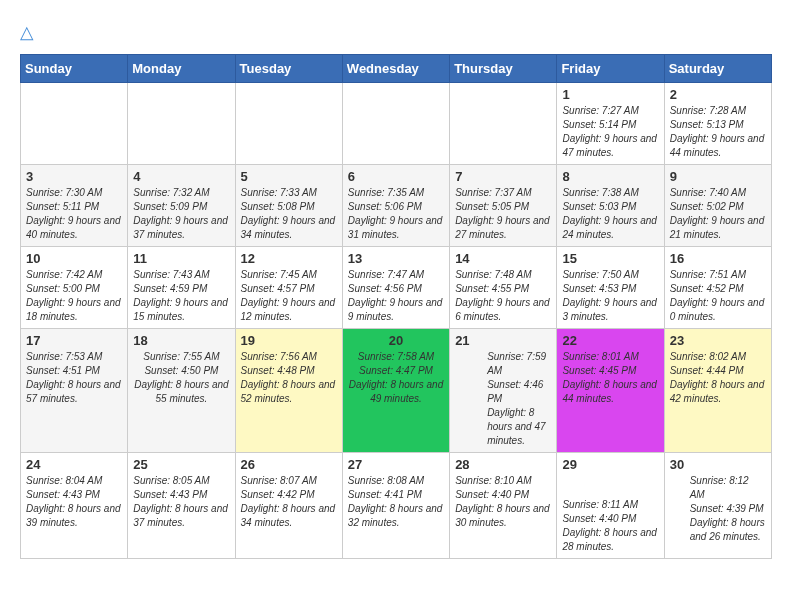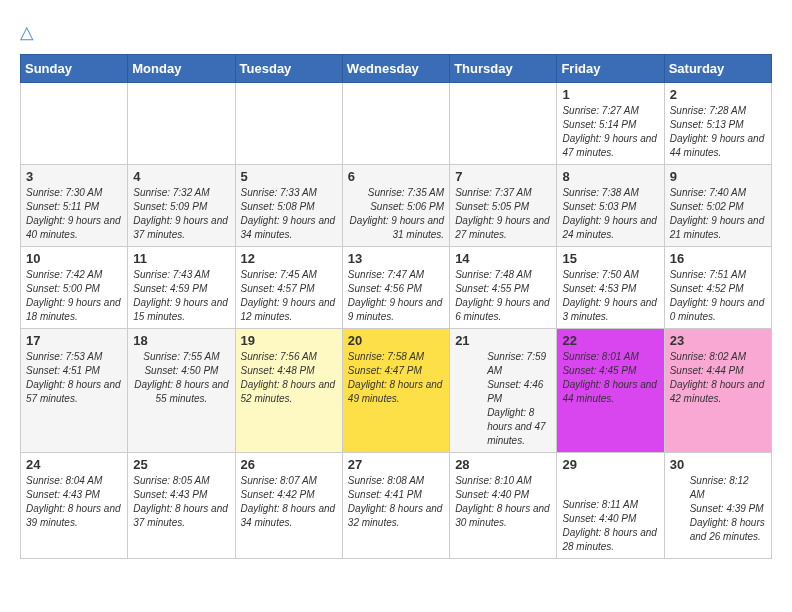--- a/index.html
+++ b/index.html
@@ -159,21 +159,21 @@
 Daylight: 9 hours and 37 minutes.</div>
         </td>
         <td style="background: rgb(245, 245, 245);">
           <span class="day-number">5</span>
           <div class="day-info" style="white-space: pre-line;">Sunrise: 7:33 AM
 Sunset: 5:08 PM
 Daylight: 9 hours and 34 minutes.</div>
         </td>
         <td style="background: rgb(245, 245, 245);">
           <span class="day-number">6</span>
-          <div class="day-info" style="white-space: pre-line; text-align: right;">Sunrise: 7:35 AM
+          <div class="day-info" style="white-space: pre-line;">Sunrise: 7:35 AM
 Sunset: 5:06 PM
 Daylight: 9 hours and 31 minutes.</div>
         </td>
         <td style="background: rgb(245, 245, 245);">
           <span class="day-number">7</span>
           <div class="day-info" style="white-space: pre-line;">Sunrise: 7:37 AM
 Sunset: 5:05 PM
 Daylight: 9 hours and 27 minutes.</div>
         </td>
         <td style="background: rgb(245, 245, 245);">
@@ -245,39 +245,39 @@
           <div class="day-info" style="white-space: pre-line; text-align: center;">Sunrise: 7:55 AM
 Sunset: 4:50 PM
 Daylight: 8 hours and 55 minutes.</div>
         </td>
         <td style="background: #fef9c3;">
           <span class="day-number">19</span>
           <div class="day-info" style="white-space: pre-line;">Sunrise: 7:56 AM
 Sunset: 4:48 PM
 Daylight: 8 hours and 52 minutes.</div>
         </td>
-        <td style="background: #fde047;">
+        <td style="background: #22c55e; text-align: center;">
           <span class="day-number">20</span>
           <div class="day-info" style="white-space: pre-line;">Sunrise: 7:58 AM
 Sunset: 4:47 PM
 Daylight: 8 hours and 49 minutes.</div>
         </td>
         <td style="background: rgb(245, 245, 245);">
           <span class="day-number">21</span>
           <div class="day-info" style="white-space: pre-line; margin-left: 32px;">Sunrise: 7:59 AM
 Sunset: 4:46 PM
 Daylight: 8 hours and 47 minutes.</div>
         </td>
         <td style="background: #d946ef;">
           <span class="day-number">22</span>
           <div class="day-info" style="white-space: pre-line;">Sunrise: 8:01 AM
 Sunset: 4:45 PM
 Daylight: 8 hours and 44 minutes.</div>
         </td>
-        <td style="background: #f9a8d4;">
+        <td style="background: #fef9c3;">
           <span class="day-number">23</span>
           <div class="day-info" style="white-space: pre-line;">Sunrise: 8:02 AM
 Sunset: 4:44 PM
 Daylight: 8 hours and 42 minutes.</div>
         </td>
       </tr>
       <tr>
         <td>
           <span class="day-number">24</span>
           <div class="day-info" style="white-space: pre-line;">Sunrise: 8:04 AM

